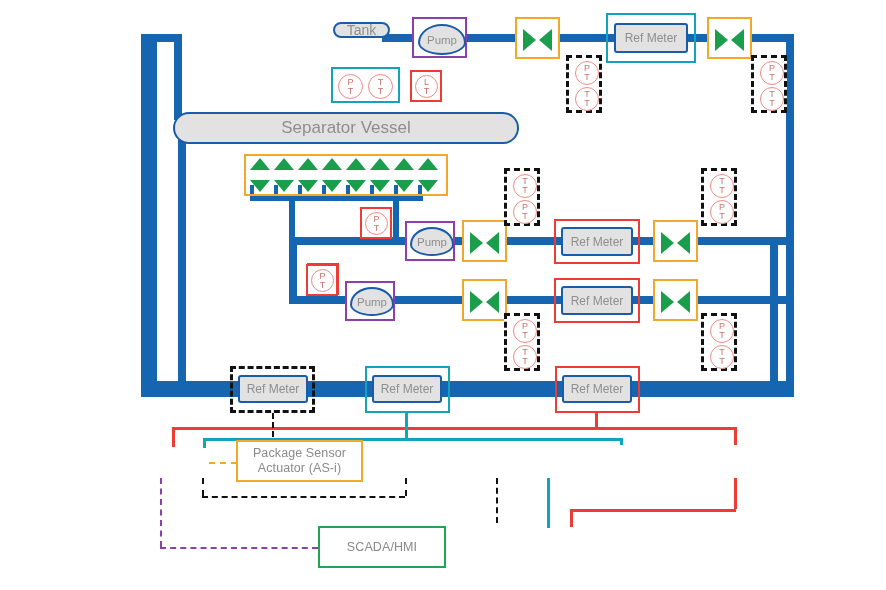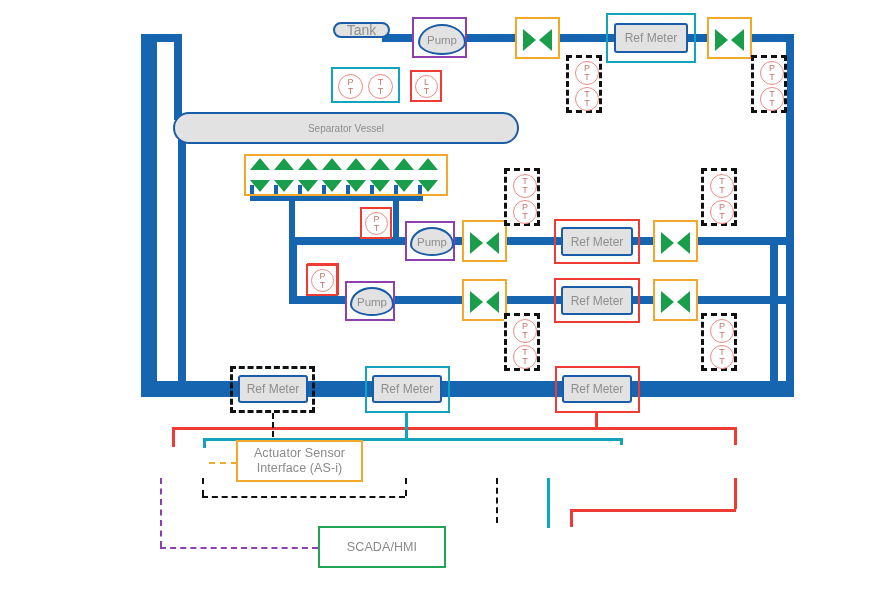--- a/index.html
+++ b/index.html
@@ -12,21 +12,21 @@
   
   .nodebox{position:absolute;box-sizing:border-box;display:flex;align-items:center;
            justify-content:center;text-align:center;color:#8a8a8a;background:#fff;}
   .protobox{font-size:12.5px;line-height:1.18;letter-spacing:.1px;}
 
   
   .plate{position:absolute;box-sizing:border-box;background:#e2e2e2;
          border:2px solid #1a5ca8;display:flex;align-items:center;justify-content:center;
          color:#8e8e8e;}
   .tank{border-radius:9px;font-size:14px;}
-  .vessel{border-radius:17px;font-size:10px;}
+  .vessel{border-radius:17px;font-size:17px;}
   .refplate{border-radius:3px;font-size:12px;}
 
   
   .frame{position:absolute;box-sizing:border-box;background:transparent;}
   .f-teal{border:2.5px solid #13a3ba;}
   .f-red{border:2.5px solid #ee3b33;}
   .f-dash{border:3px dashed #111;}
   .f-orange{border:2.5px solid #f2a92b;}
 
   
@@ -350,22 +350,22 @@
   <div class="dln v-black" style="left:405px;top:478px;width:0;height:18px;"></div>
   <div class="dln v-black" style="left:496px;top:478px;width:0;height:45px;"></div>
 
   <div class="dln v-purple" style="left:160px;top:478px;width:0;height:69px;"></div>
   <div class="dln h-purple" style="left:160px;top:547px;width:158px;height:0;"></div>
 
   <div class="dln h-orange" style="left:209px;top:462px;width:28px;height:0;"></div>
 
 
   <div class="nodebox protobox" style="left:236px;top:440px;width:127px;height:42px;border:2.5px solid #f2a92b;flex-direction:column;">
-    <span>Actuator Sensor</span>
-    <span>Interface (AS-i)</span>
+    <span>Package Sensor</span>
+    <span>Actuator (AS-i)</span>
   </div>
 
 
 
 
   <div class="nodebox protobox" style="left:318px;top:526px;width:128px;height:42px;border:2.5px solid #23a455;">
     <span>SCADA/HMI</span>
   </div>
 
 

